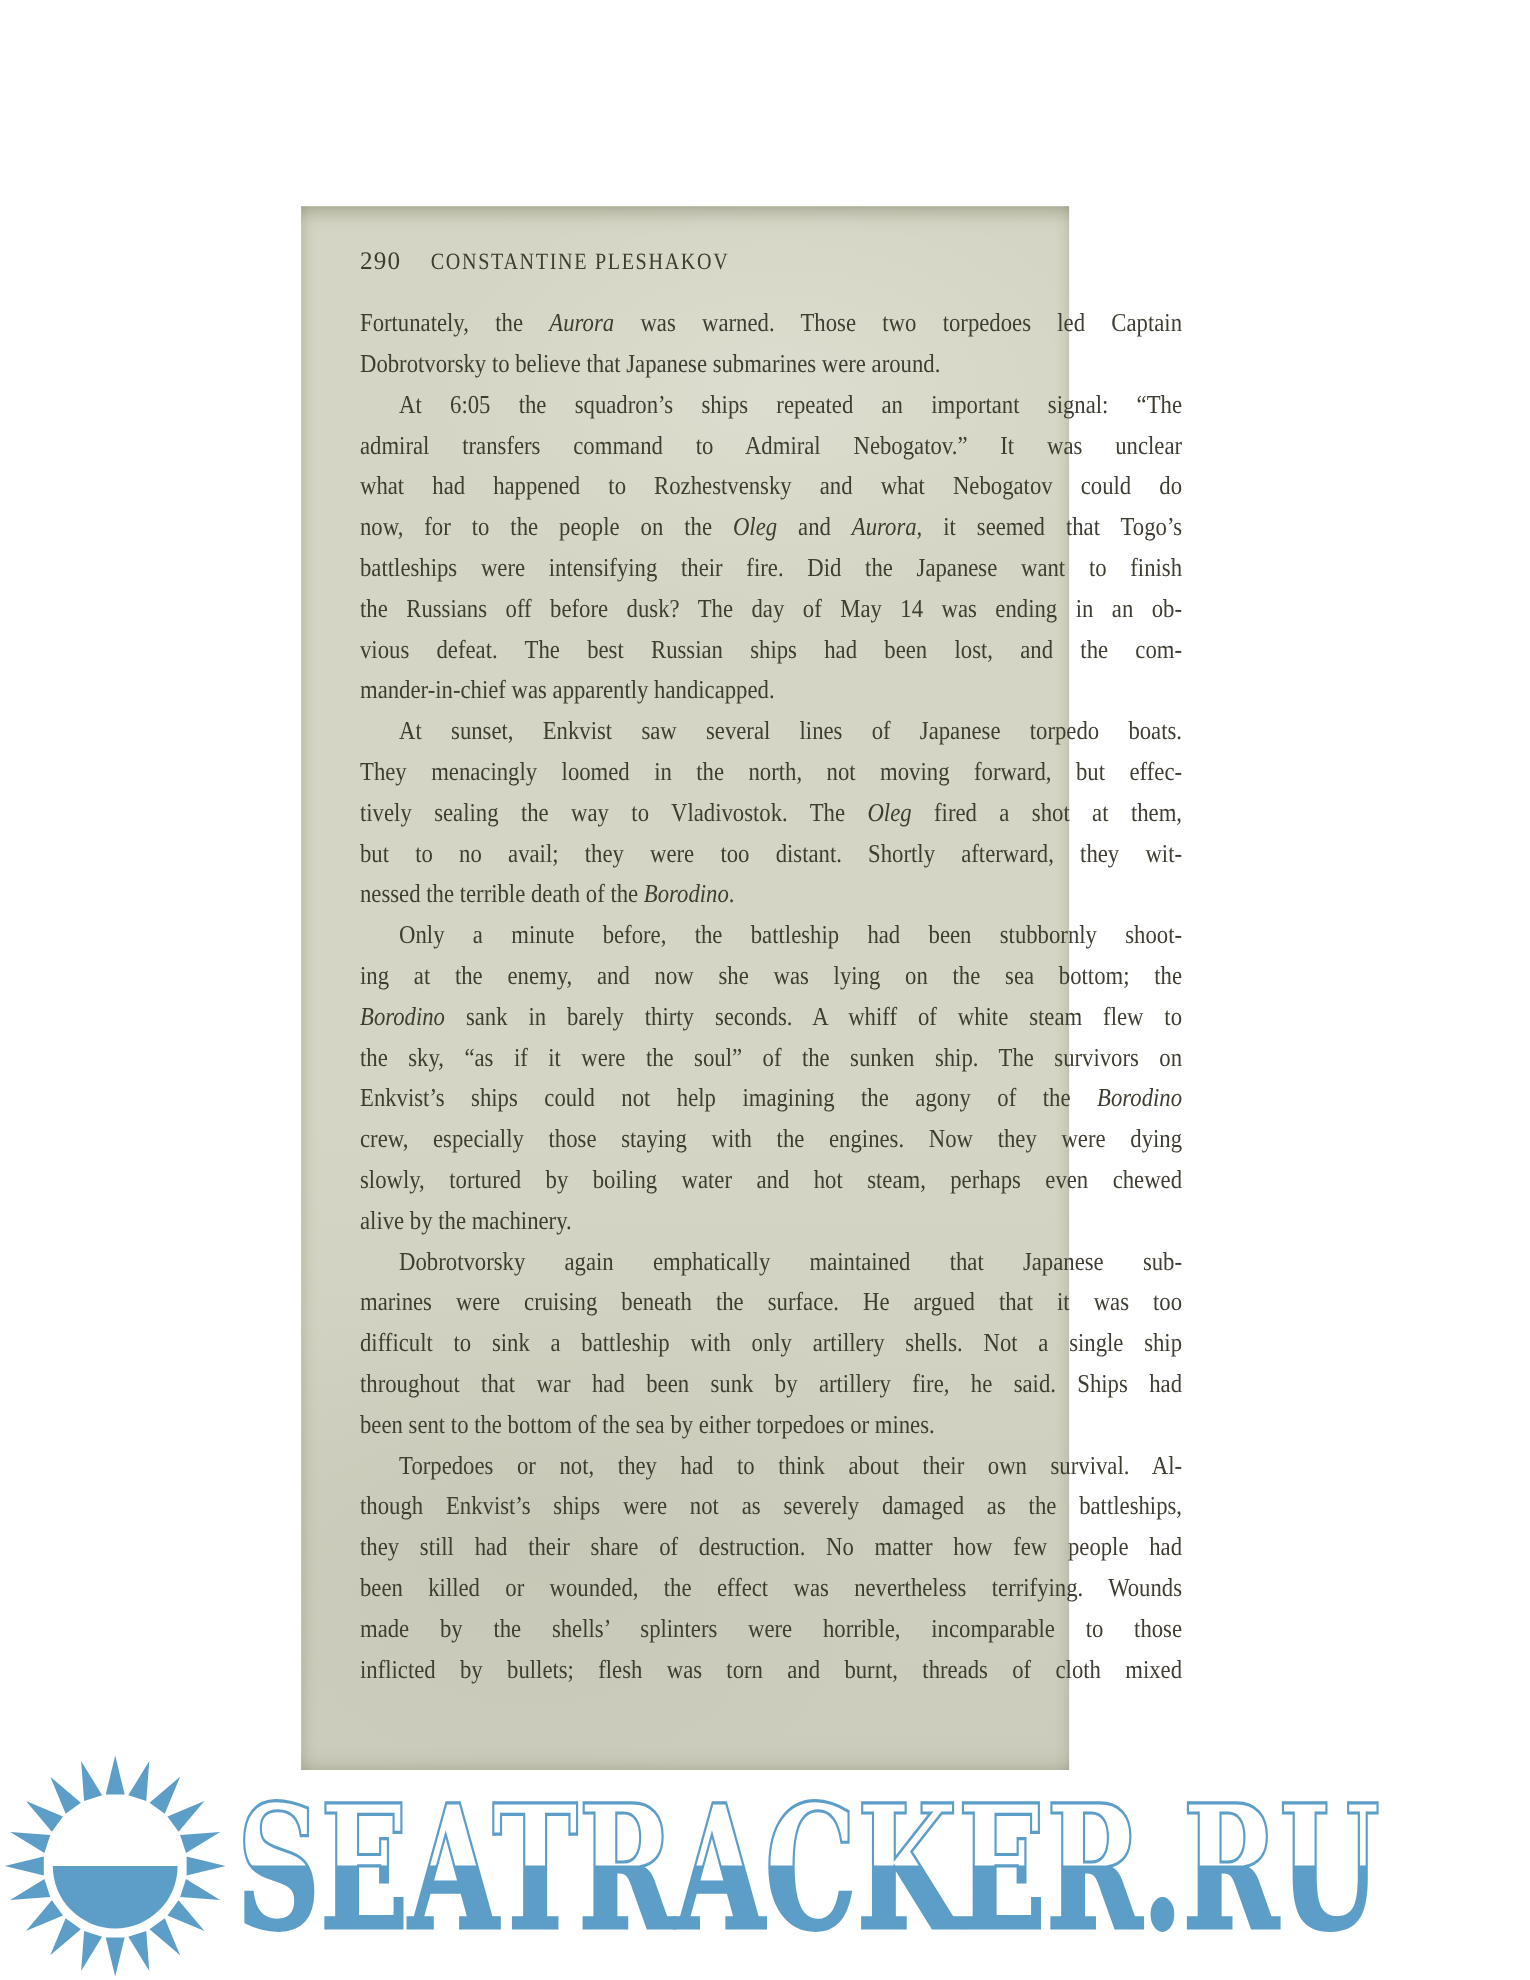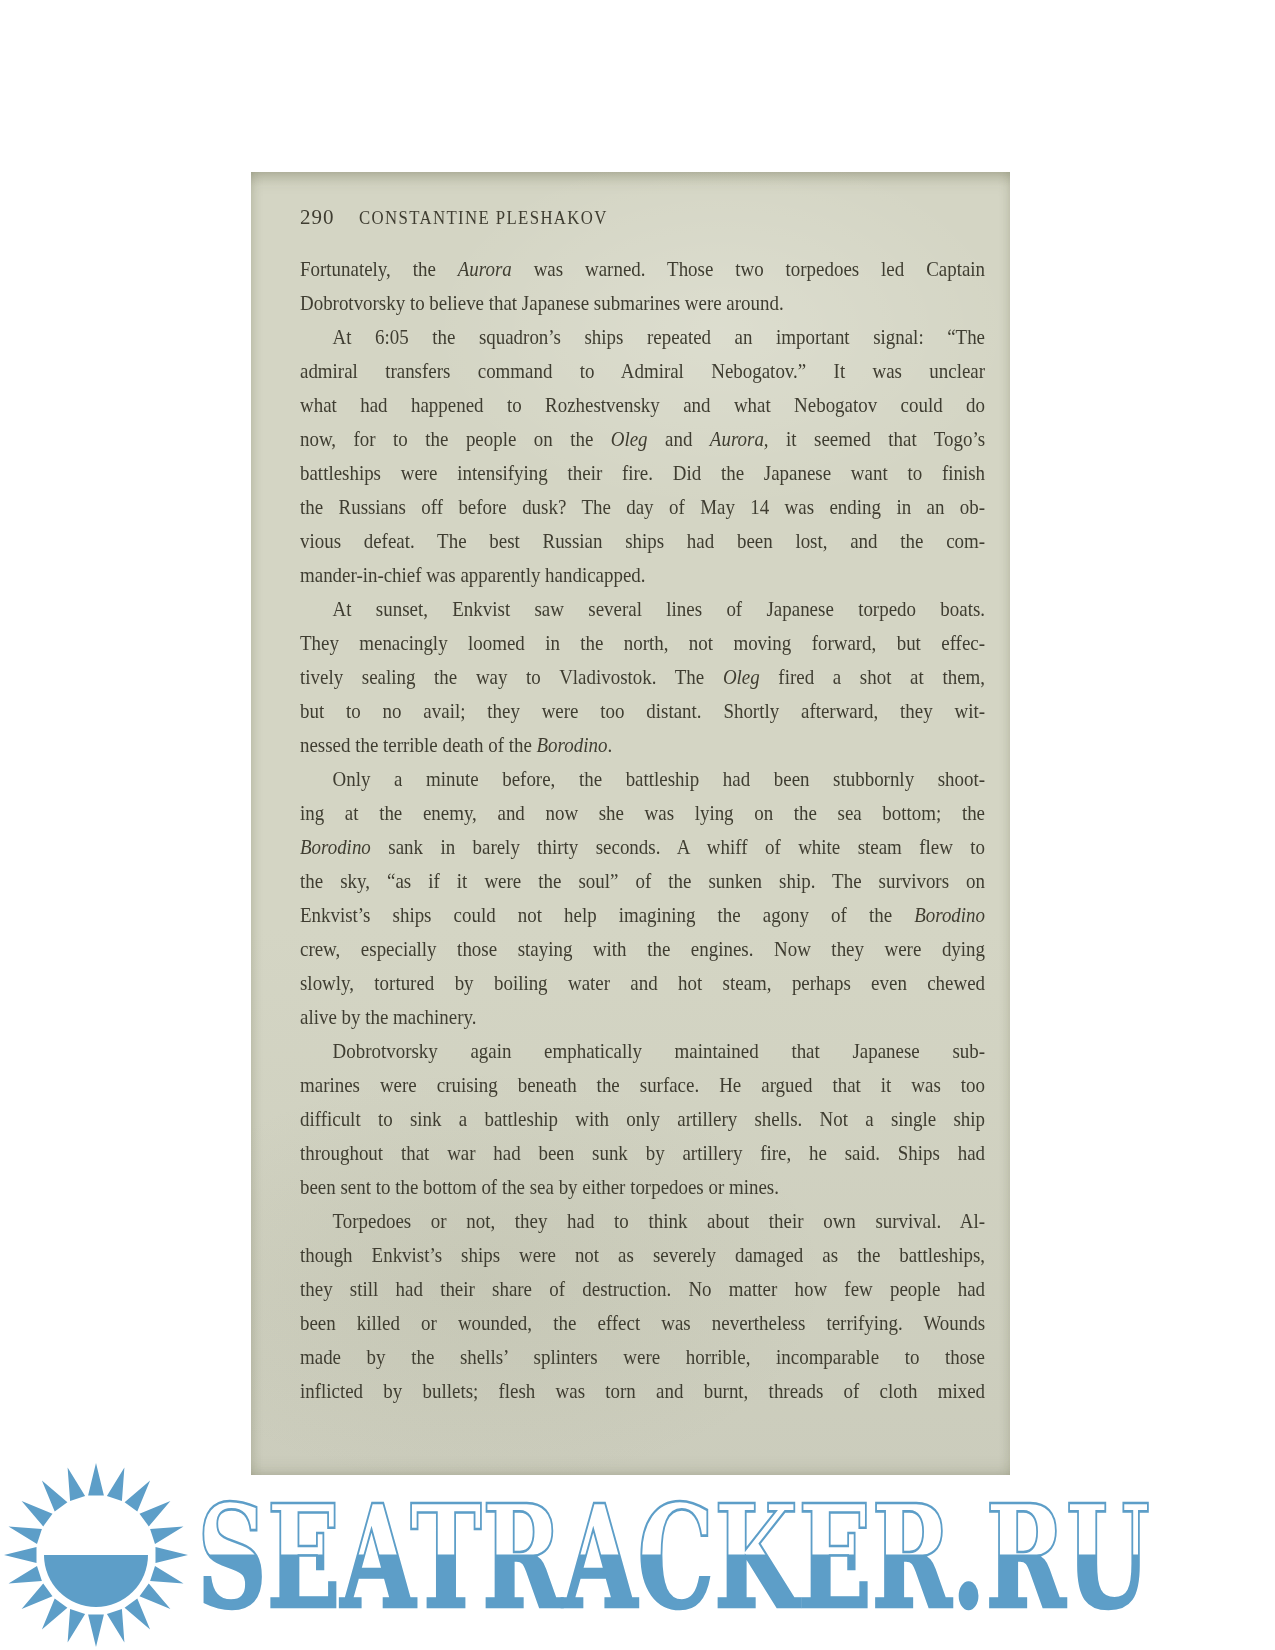--- a/index.html
+++ b/index.html
@@ -12,21 +12,21 @@
     width: 1275px; height: 1650px;
     background: #ffffff;
     font-family: "Liberation Serif", "DejaVu Serif", serif;
     overflow: hidden;
   }
   .canvas { position: relative; width: 1275px; height: 1650px; background: #fff; }
 
   
   .page {
     position: absolute; left: 251px; top: 172px;
-    width: 759px; height: 1303px;
+    width: 640px; height: 1303px;
     background:
       radial-gradient(ellipse 420px 260px at 62% 12%, rgba(255,255,250,0.20), rgba(255,255,250,0) 70%),
       radial-gradient(ellipse 500px 300px at 30% 85%, rgba(110,112,80,0.08), rgba(110,112,80,0) 70%),
       linear-gradient(180deg, #c7c8b6 0px, var(--paper) 14px, var(--paper) 58%, #cbccbc 100%);
     box-shadow:
       inset 0 12px 20px -12px rgba(85,90,55,0.35),
       inset 8px 0 14px -10px rgba(85,90,55,0.25),
       inset -8px 0 14px -10px rgba(85,90,55,0.18),
       inset 0 -12px 18px -12px rgba(85,90,55,0.28);
   }

